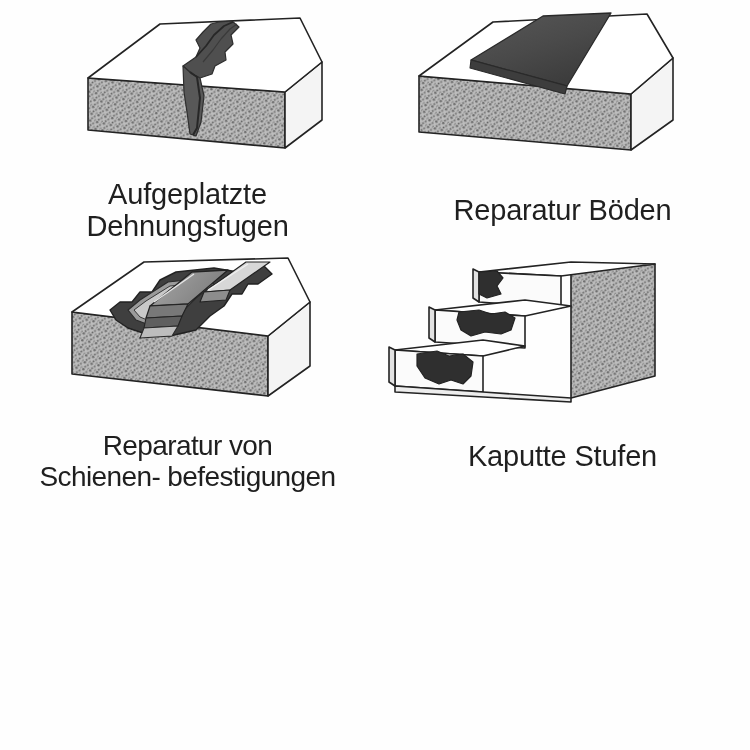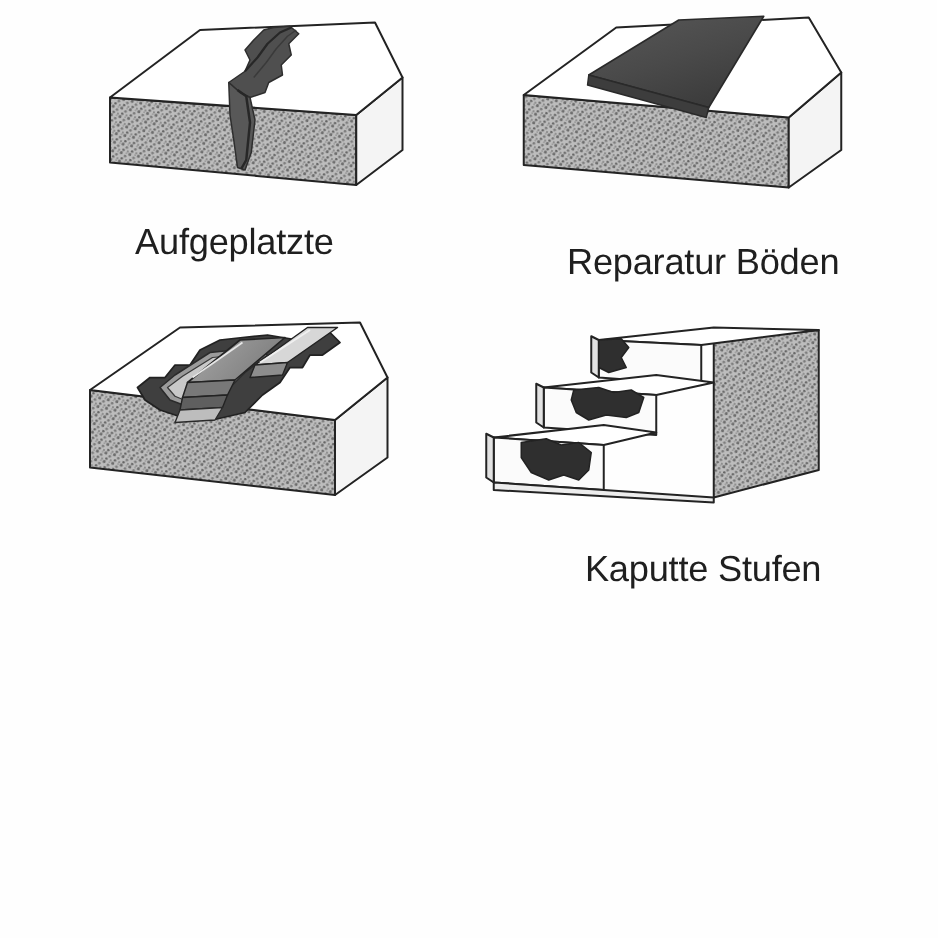--- a/index.html
+++ b/index.html
@@ -119,20 +119,21 @@
 
         <path d="M183,66 L192,74 L200,78 L204,96 L201,122 L196,136 L190,134 L187,112 L184,92 Z" fill="#585858" stroke="#2e2e2e" stroke-width="1.2"></path>
 
         <path d="M190,72 L197,77 L200,98 L197,128 L193,135" fill="none" stroke="#272727" stroke-width="2"></path>
         <path d="M196,57 L206,46 L214,35 L224,26 L233,22" fill="none" stroke="#272727" stroke-width="1.8"></path>
         <path d="M203,62 L213,50 L221,39 L230,29 L237,24" fill="none" stroke="#3a3a3a" stroke-width="1.2"></path>
       </g>
     </svg>
     <div class="caption">
       <span class="line">Aufgeplatzte</span>
+      <span class="line">Dehnungsfugen</span>
     </div>
   </div>
 
 
 
   <div class="panel p4">
     <svg class="figure" viewBox="0 0 375 176" preserveAspectRatio="xMidYMid meet">
       <g stroke="#232323" stroke-width="1.6" stroke-linejoin="round">
         <polygon points="44,76 44,132 256,150 256,94" fill="url(#speckle)"></polygon>
         <polygon points="256,94 256,150 298,120 298,58" fill="#f4f4f4"></polygon>
@@ -168,20 +169,24 @@
 
         <polygon points="204,42 246,12 270,12 230,40" fill="#d7d7d7" stroke="#232323" stroke-width="1.2"></polygon>
         <polygon points="204,42 230,40 226,50 200,52" fill="#8d8d8d" stroke="#232323" stroke-width="1.1"></polygon>
 
         <polygon points="144,78 178,76 172,86 140,88" fill="#bdbdbd" stroke="#2a2a2a" stroke-width="1.1"></polygon>
 
         <path d="M154,52 L194,24" fill="none" stroke="#e6e6e6" stroke-width="1.4"></path>
         <path d="M208,40 L248,14" fill="none" stroke="#f0f0f0" stroke-width="1.4"></path>
       </g>
     </svg>
+    <div class="caption cap-wide">
+      <span class="line">Reparatur von</span>
+      <span class="line">Schienen- befestigungen</span>
+    </div>
   </div>
 
   <div class="panel p6">
     <svg class="figure" viewBox="0 0 375 176" preserveAspectRatio="xMidYMid meet">
       <g stroke="#232323" stroke-width="1.6" stroke-linejoin="round">
 
         <polygon points="196,22 280,14 280,126 196,148" fill="url(#speckle)"></polygon>
 
         <polygon points="104,22 196,12 280,14 186,26" fill="#ffffff"></polygon>
         <polygon points="104,22 186,26 186,58 104,52" fill="#fbfbfb"></polygon>

